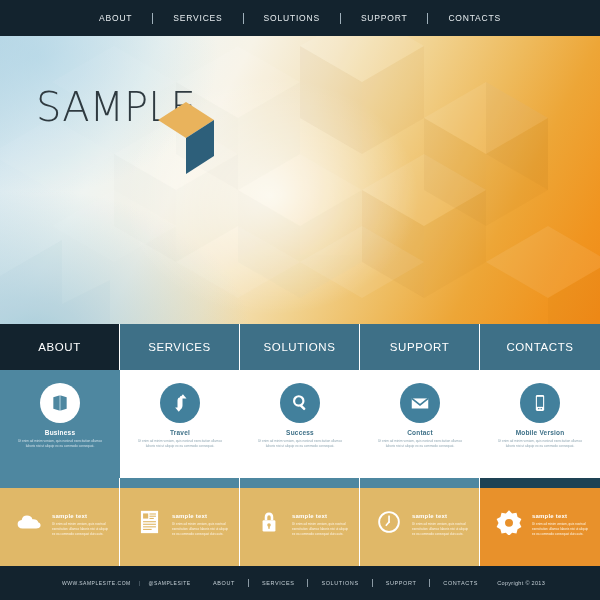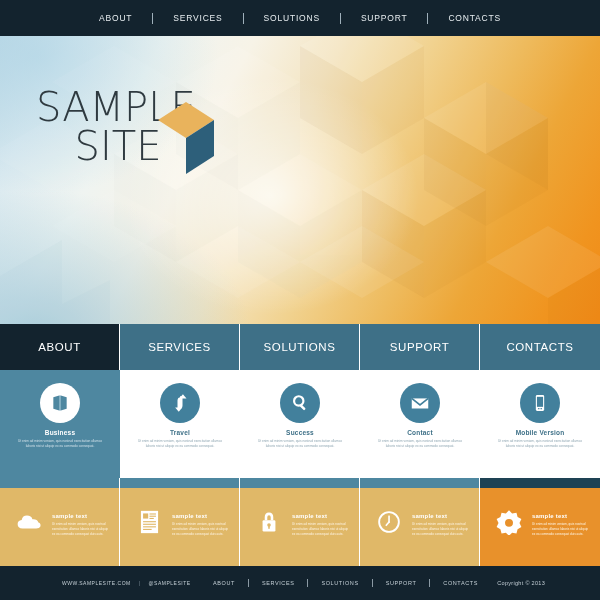--- a/index.html
+++ b/index.html
@@ -254,21 +254,20 @@
         </g>
       </g>
     </svg>
 
     <div class="logo">
       <svg class="cube" width="60" height="76" viewBox="0 0 60 76">
         <polygon points="2,22 30,4 58,22 30,40" fill="#e9b35c"></polygon>
         <polygon points="30,40 58,22 58,58 30,76" fill="#2d5f7a"></polygon>
       </svg>
       <span class="ltext l1">SAMPLE</span>
-      <span class="ltext l2">SITE</span>
     </div>
   </div>
 
   <div class="mainnav">
     <div class="mi active">
       <span>ABOUT</span>
     </div>
     <div class="mi">
       <span>SERVICES</span>
     </div>

